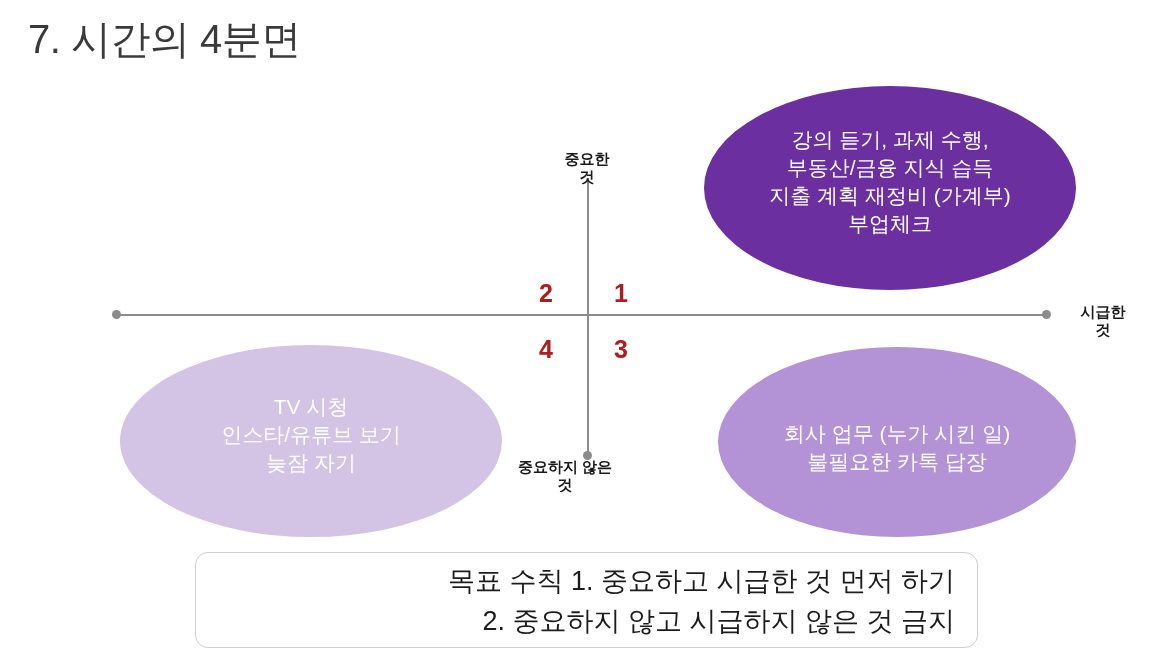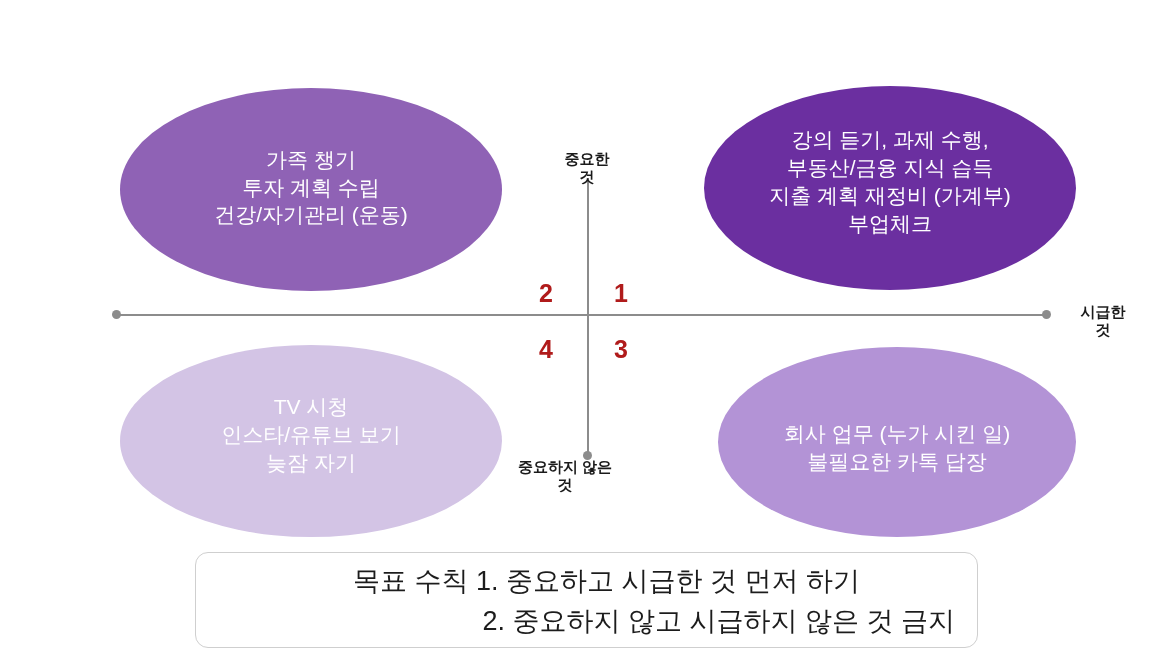--- a/index.html
+++ b/index.html
@@ -149,34 +149,30 @@
     background: #ffffff;
     box-sizing: border-box;
     padding: 9px 22px 0 22px;
   }
   .footer-line {
     font-size: 27px;
     color: #1c1c1c;
     line-height: 1.48;
     white-space: nowrap;
   }
-  #footer-line-1 { text-align: center; padding-left: 40px; }
+  #footer-line-1 { text-align: right; padding-left: 40px; }
   #footer-line-2 { text-align: right; padding-left: 190px; }
 </style>
 </head>
 <body>
 
 <div id="slide">
 
-
-  <div class="quad-ellipse" id="ellipse-q2">
-    <div class="etext">가족 챙기
-투자 계획 수립
-건강/자기관리 (운동)</div>
-  </div>
+  <div class="slide-title">7. 시간의 4분면</div>
+
 
   <div class="quad-ellipse" id="ellipse-q1">
     <div class="etext">강의 듣기, 과제 수행,
 부동산/금융 지식 습득
 지출 계획 재정비 (가계부)
 부업체크</div>
   </div>
 
   <div class="quad-ellipse" id="ellipse-q4">
     <div class="etext">TV 시청

